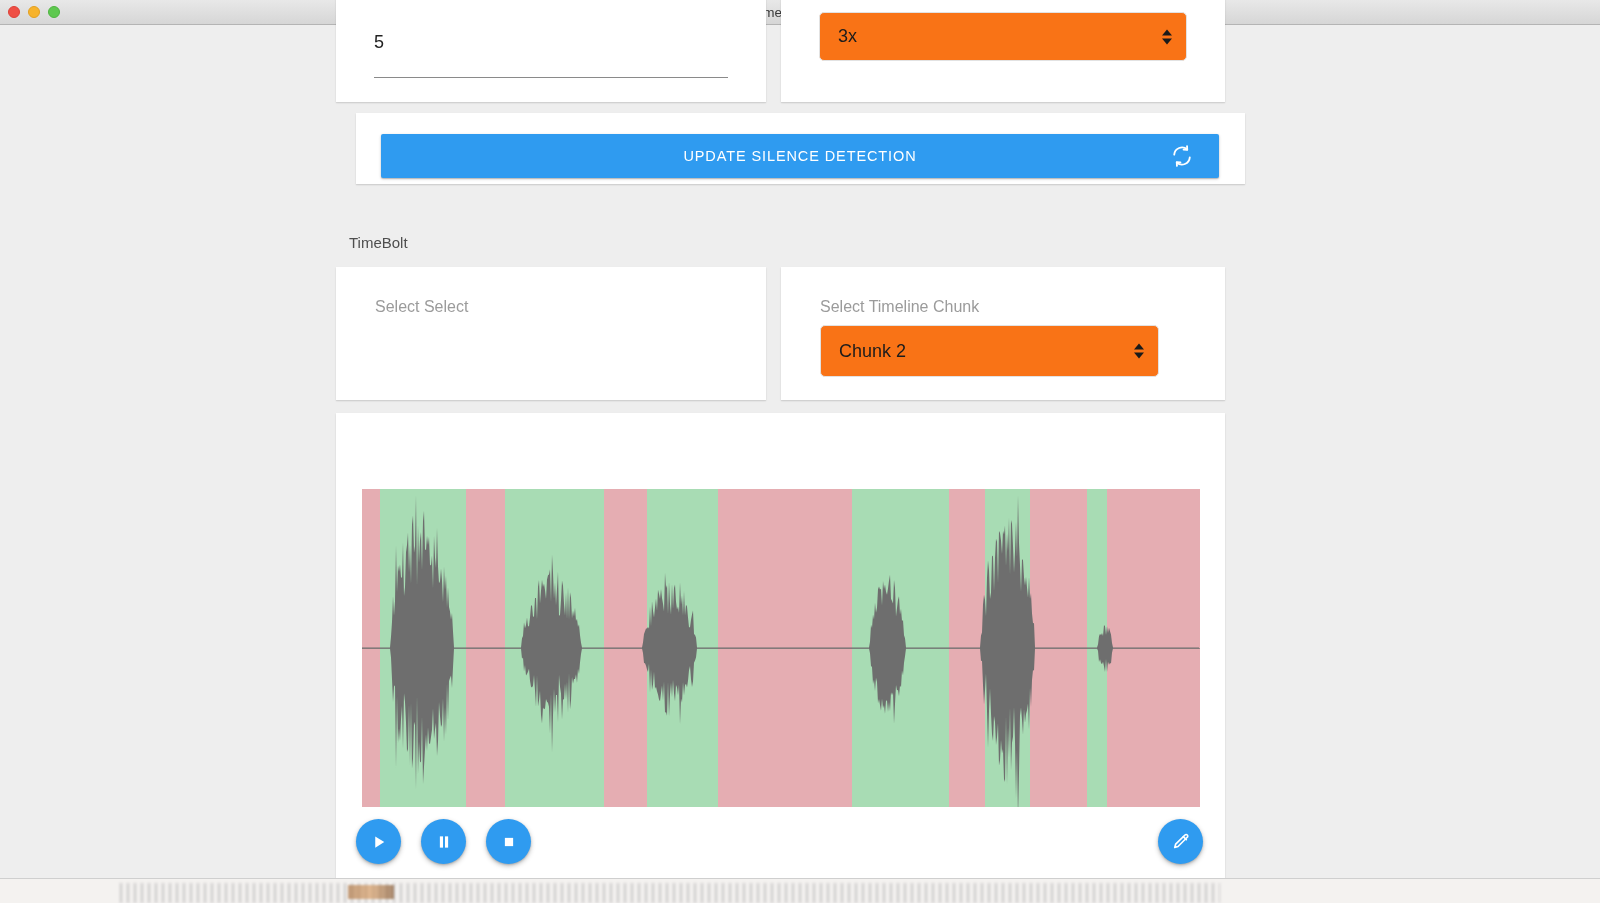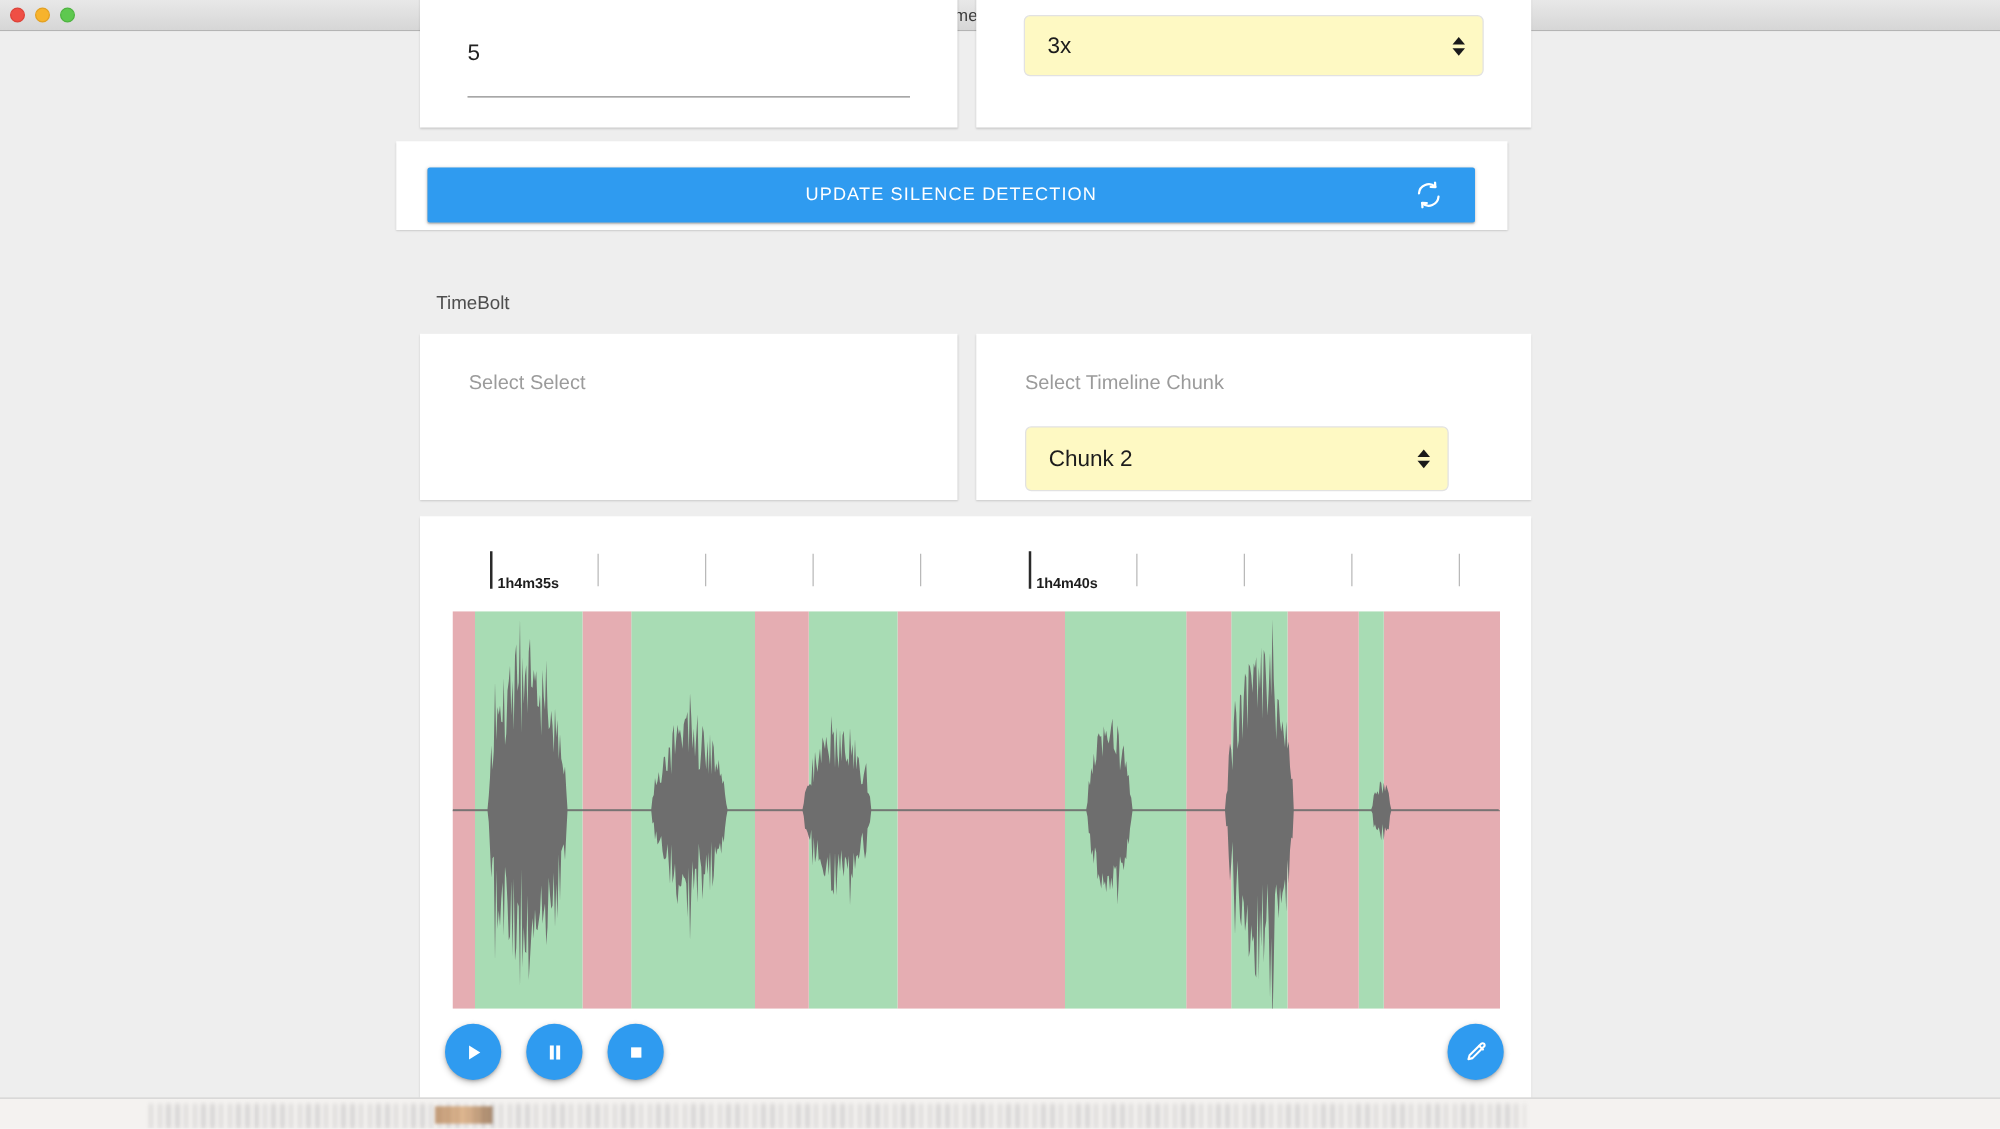--- a/index.html
+++ b/index.html
@@ -73,21 +73,21 @@
     height: 22px;
   }
   .txtfield-underline {
     margin-top: 24px;
     border-bottom: 1px solid #8a8a8a;
     width: 354px;
   }
 
   .selectbox {
     position: absolute;
-    background: #fef9c3;
+    background: #f97316;
     border: 1px solid #e2e2e2;
     border-radius: 5px;
     box-sizing: border-box;
     display: flex; align-items: center;
   }
   .selectbox .sel-value {
     font-size: 18px; color: #1c1c1c;
     margin-left: 18px;
   }
   .spinner {
@@ -104,21 +104,21 @@
   }
   .spinner i.up   { border-bottom: 6px solid #1a1a1a; }
   .spinner i.down { border-top: 6px solid #1a1a1a; }
 
   .sel-speed {
     left: 38px; top: 27px; width: 368px; height: 49px;
   }
 
   
   .card-update {
-    left: 317px; top: 88px; width: 889px; height: 71px;
+    left: 356px; top: 88px; width: 889px; height: 71px;
   }
   .btn-update {
     position: absolute; left: 25px; top: 21px;
     width: 838px; height: 44px;
     background: #2f9bf0;
     border: none; border-radius: 2px;
     box-shadow: 0 1px 3px rgba(0,0,0,0.22), 0 1px 1px rgba(0,0,0,0.14);
     color: #ffffff;
     font-family: "Liberation Sans", sans-serif;
     font-size: 14.5px;
@@ -147,21 +147,21 @@
     left: 781px; top: 242px; width: 444px; height: 133px;
   }
   .field-label {
     position: absolute; left: 39px; top: 31px;
     font-size: 16px; color: #9b9b9b;
   }
   .sel-track {
     left: 39px; top: 58px; width: 352px; height: 52px;
   }
   .sel-chunk {
-    left: 39px; top: 58px; width: 339px; height: 52px; margin-top: 16px;
+    left: 39px; top: 58px; width: 339px; height: 52px;
   }
 
   
   .card-wave {
     left: 336px; top: 388px; width: 889px; height: 468px;
   }
 
   .ruler {
     position: absolute; left: 26px; top: 20px;
     width: 838px; height: 42px;
@@ -295,34 +295,20 @@
         <span class="sel-value">Chunk 2</span>
         <span class="spinner">
           <i class="up"></i>
             <i class="down"></i>
         </span>
       </div>
     </div>
 
     <div class="card card-wave">
 
-      <div class="ruler" id="ruler">
-          <div class="tick major" style="left: 30px;"></div>
-          <div class="tick-label" style="left: 36px;">1h4m35s</div>
-          <div class="tick" style="left: 116px;"></div>
-          <div class="tick" style="left: 202px;"></div>
-          <div class="tick" style="left: 288px;"></div>
-          <div class="tick" style="left: 374px;"></div>
-          <div class="tick major" style="left: 461px;"></div>
-          <div class="tick-label" style="left: 467px;">1h4m40s</div>
-          <div class="tick" style="left: 547px;"></div>
-          <div class="tick" style="left: 633px;"></div>
-          <div class="tick" style="left: 719px;"></div>
-          <div class="tick" style="left: 805px;"></div>
-        </div>
 
       <div class="wave-area" id="wave-area">
           <div class="seg silence" style="left: 744.889px; width: 93.1111px;"></div>
           <div class="seg speech" style="left: 725.366px; width: 19.5233px;"></div>
           <div class="seg silence" style="left: 668.297px; width: 57.0681px;"></div>
           <div class="seg speech" style="left: 623.244px; width: 45.0538px;"></div>
           <div class="seg silence" style="left: 587.201px; width: 36.043px;"></div>
           <div class="seg speech" style="left: 489.584px; width: 97.6165px;"></div>
           <div class="seg silence" style="left: 355.925px; width: 133.659px;"></div>
           <div class="seg speech" style="left: 285.341px; width: 70.5842px;"></div>

